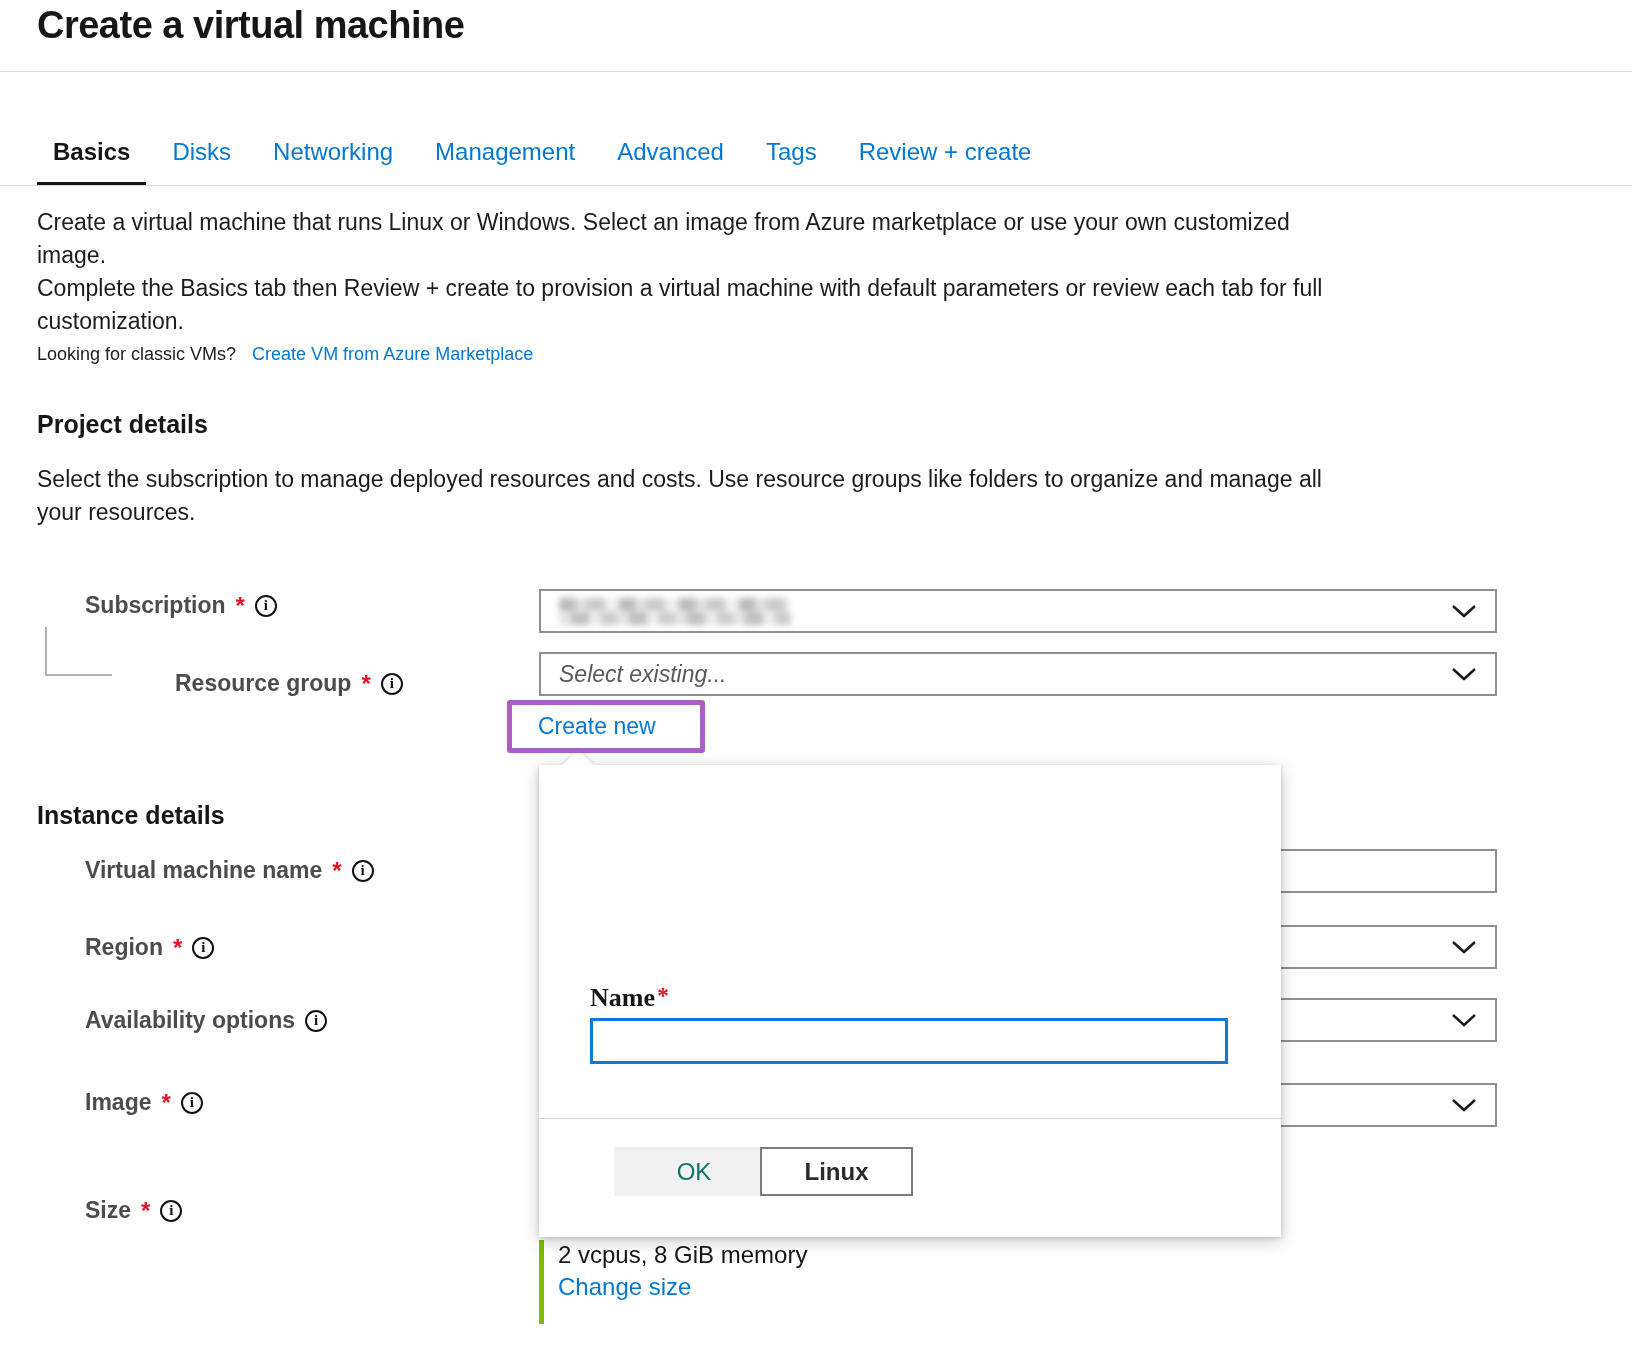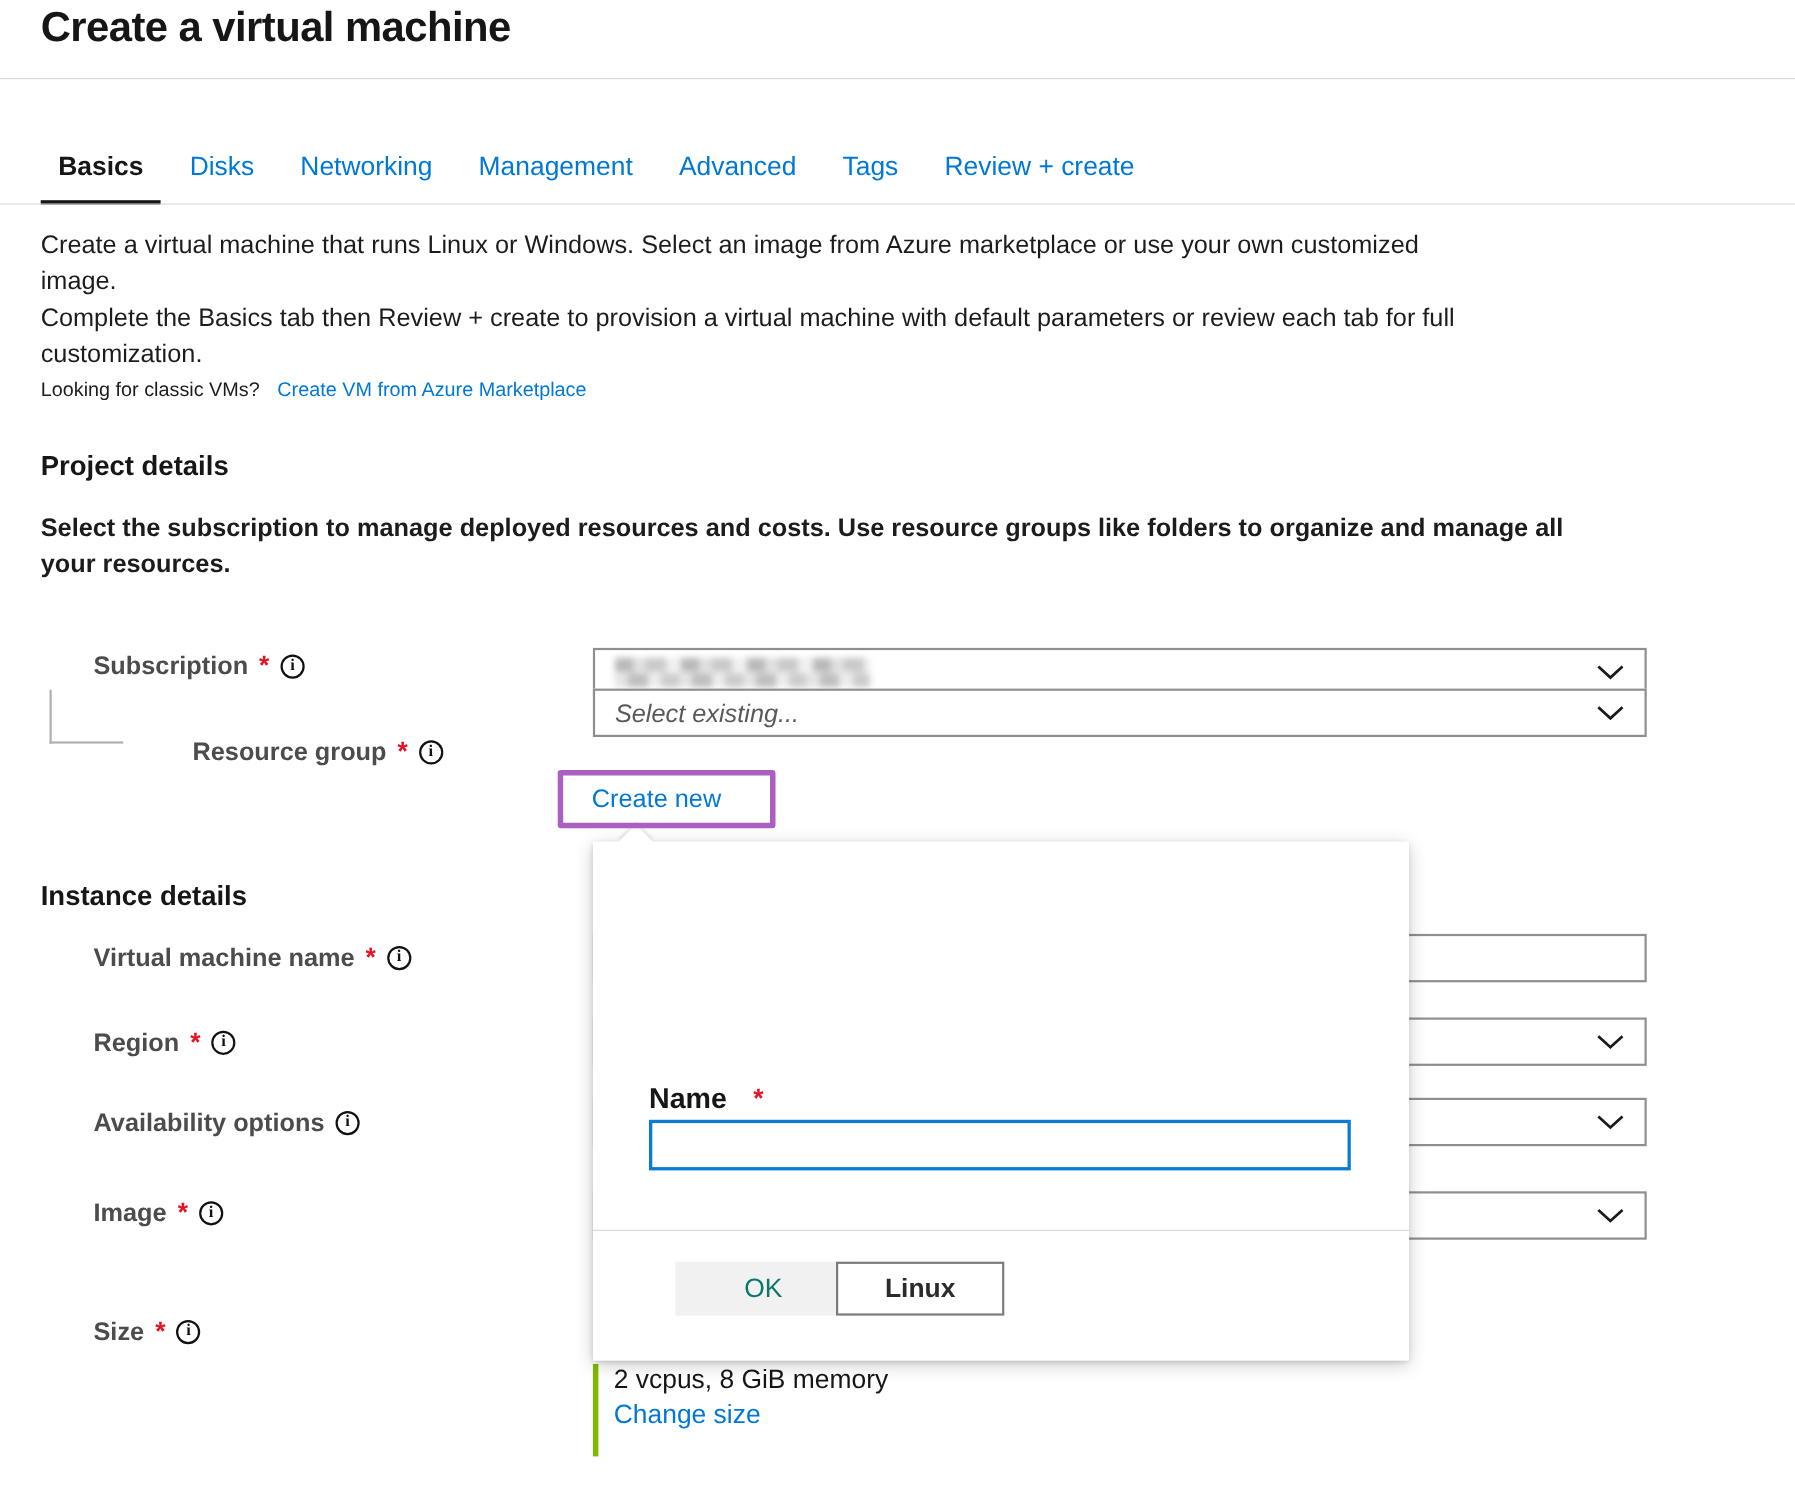--- a/index.html
+++ b/index.html
@@ -22,21 +22,21 @@
   .tab.active{color:var(--ink); font-weight:600; border-bottom:4px solid var(--ink);}
   .tabs-rule{left:0; right:0; top:185px; height:1px; background:var(--divider);}
 
   
   .intro{left:37px; top:206px; width:1390px; font-size:23px; line-height:33px; white-space:pre-line;}
   .looking-row{left:37px; top:338px; display:flex; gap:16px; font-size:18px; line-height:33px;}
   .link{color:var(--accent); cursor:pointer; text-decoration:none;}
 
   .section-h{font-size:25px; font-weight:700; color:var(--ink);}
   .project-h{left:37px; top:410px;}
-  .project-desc{left:37px; top:463px; width:1400px; font-size:23px; line-height:33px; white-space:pre-line;font-weight:bold;}
+  .project-desc{left:37px; top:463px; width:1400px; font-size:23px; line-height:33px; white-space:pre-line;}
 
   
   .field-label{display:flex; align-items:center; gap:10px; font-size:23px; font-weight:600; color:var(--label);margin-left:48px;}
   .req{color:var(--red); font-size:24px; font-weight:700; line-height:1;}
   .info{width:22px; height:22px; border:2px solid #111; border-radius:50%; display:flex;
     align-items:center; justify-content:center; font-size:15px; color:#111;
     font-family:"Liberation Serif", serif; font-weight:700; flex:0 0 auto;}
 
   
   .combo{left:539px; width:958px; height:44px; border:2px solid var(--border); background:#fff;
@@ -60,22 +60,22 @@
   .size-info{left:539px; top:1240px; height:84px; border-left:5px solid var(--green);
     padding:1px 0 0 14px; display:flex; flex-direction:column; gap:4px; font-size:24px; color:var(--ink);}
   .size-info .link{font-size:24px;}
 
   
   .popup{left:539px; top:765px; width:742px; height:472px; background:#fff; z-index:20;
     box-shadow:0 4px 16px rgba(0,0,0,.22), 0 1px 4px rgba(0,0,0,.14);}
   .caret{left:567px; top:754px; width:22px; height:22px; background:#fff; transform:rotate(45deg);
     z-index:21; box-shadow:-2px -2px 3px rgba(0,0,0,.10);}
   .popup-desc{left:51px; top:132px; width:620px; font-size:26px; line-height:53px; color:#1f1f1f; white-space:pre-line;}
-  .popup-name-row{left:51px; top:218px; display:flex; align-items:center; gap:24px;
-    font-size:26px; font-weight:600; color:var(--ink);}
+  .popup-name-row{left:51px; top:218px; display:flex; gap:2px;
+    font-size:26px; font-weight:600; color:var(--ink);font-family:Liberation Serif, serif;}
   .popup-input{left:51px; top:253px; width:638px; height:46px; border:3px solid #0c7bd6; background:#fff;
     font-size:24px; padding:0 12px; outline:none; font-family:"Liberation Sans", sans-serif;}
   .popup-rule{left:0; right:0; top:353px; height:1px; background:#d6d6d6;}
   .btn{height:49px; font-size:24px; display:flex; align-items:center; justify-content:center; cursor:pointer;}
   .btn-ok{left:51px; top:382px; width:160px; background:#f1f1f1; color:#0f766e; border:none;margin-left:24px;}
   .btn-cancel{left:221px; top:382px; width:153px; background:#fff; color:#2b2b2b; border:2px solid #7b7b7b; font-weight:600;}
 </style>
 </head>
 <body>
 
@@ -128,21 +128,21 @@
   <div class="abs conn-v"></div>
   <div class="abs conn-h"></div>
 
   <div class="abs field-label" style="left:127px; top:670px;">
     <span>Resource group</span>
     <span class="req">*</span>
     <span class="info">
         <span>i</span>
       </span>
   </div>
-  <div class="abs combo" style="top:626px;">
+  <div class="abs combo" style="top:652px;">
     <span class="placeholder">Select existing...</span>
     <svg class="chev" width="26" height="16" viewBox="0 0 26 16">
         <polyline points="2,3 13,13 24,3" fill="none" stroke="#1a1a1a" stroke-width="2.5"></polyline>
       </svg>
   </div>
 
   <div class="abs hl-box">
     <a class="link">Create new</a>
   </div>
 

